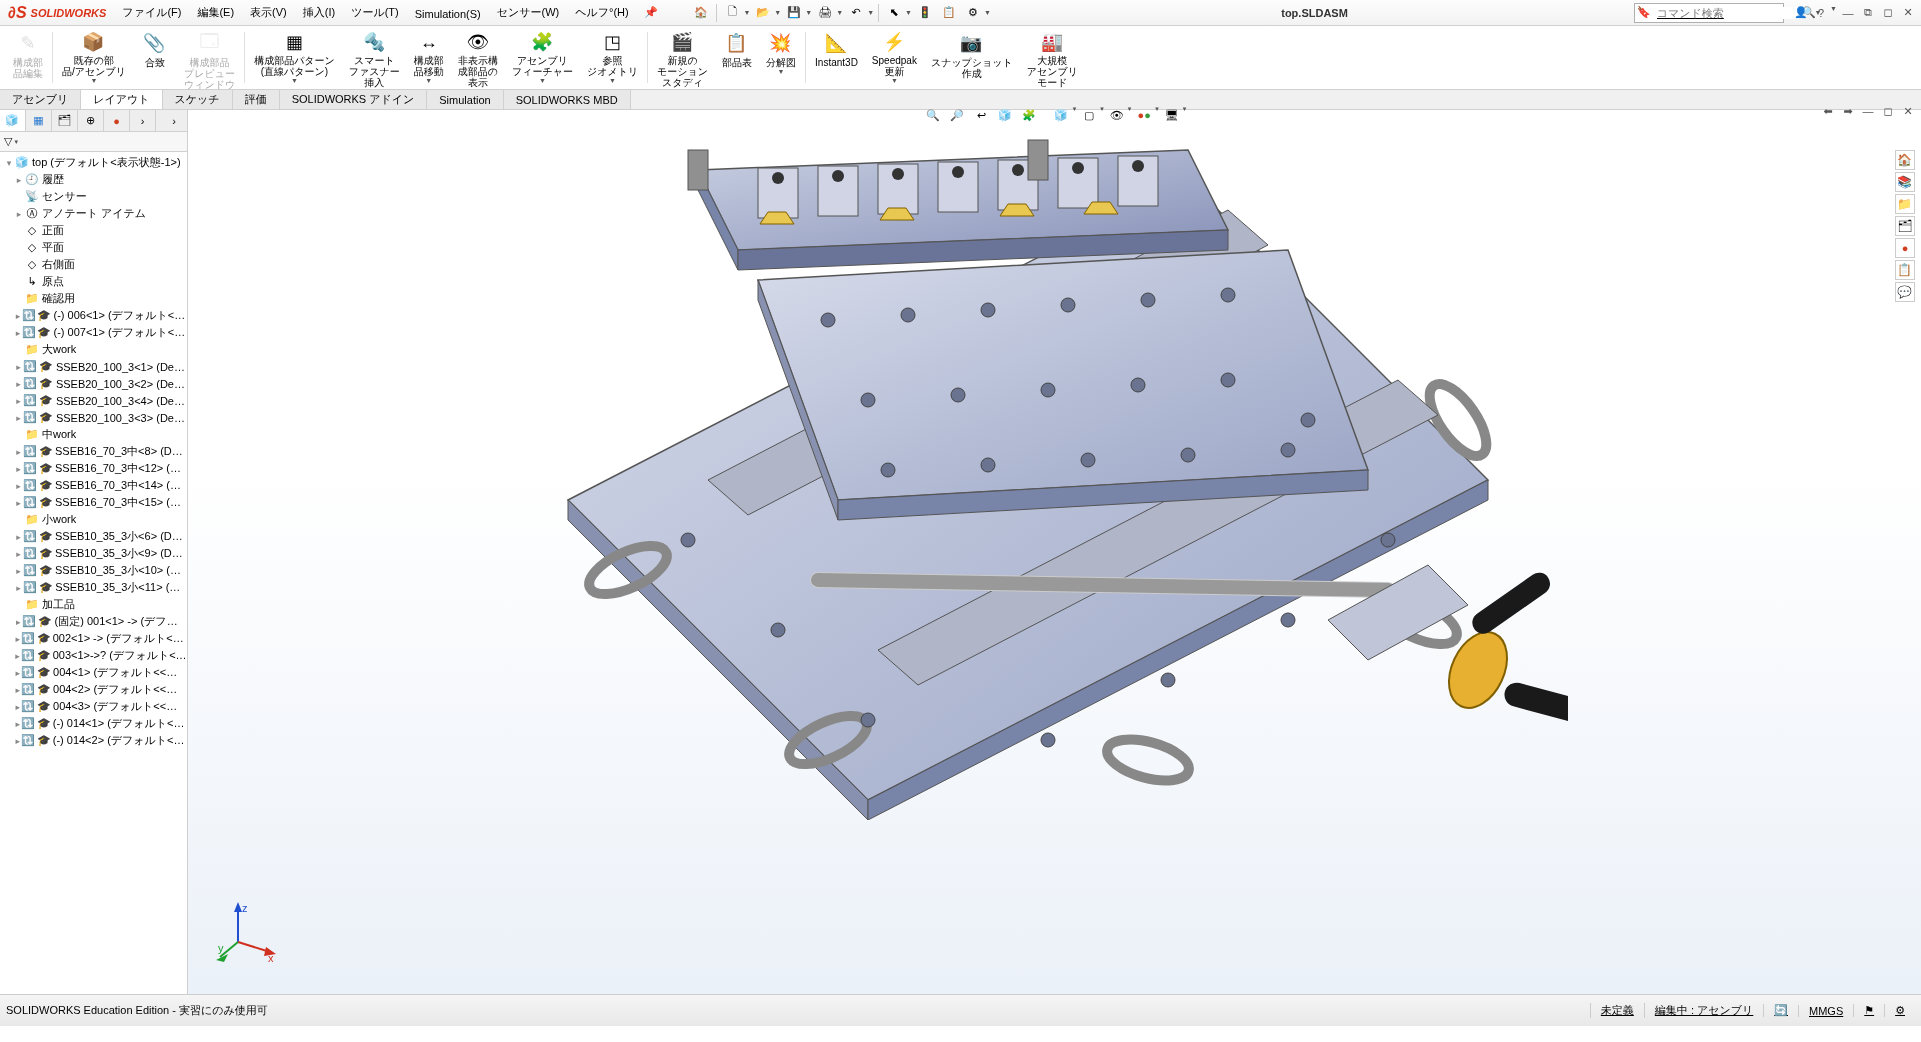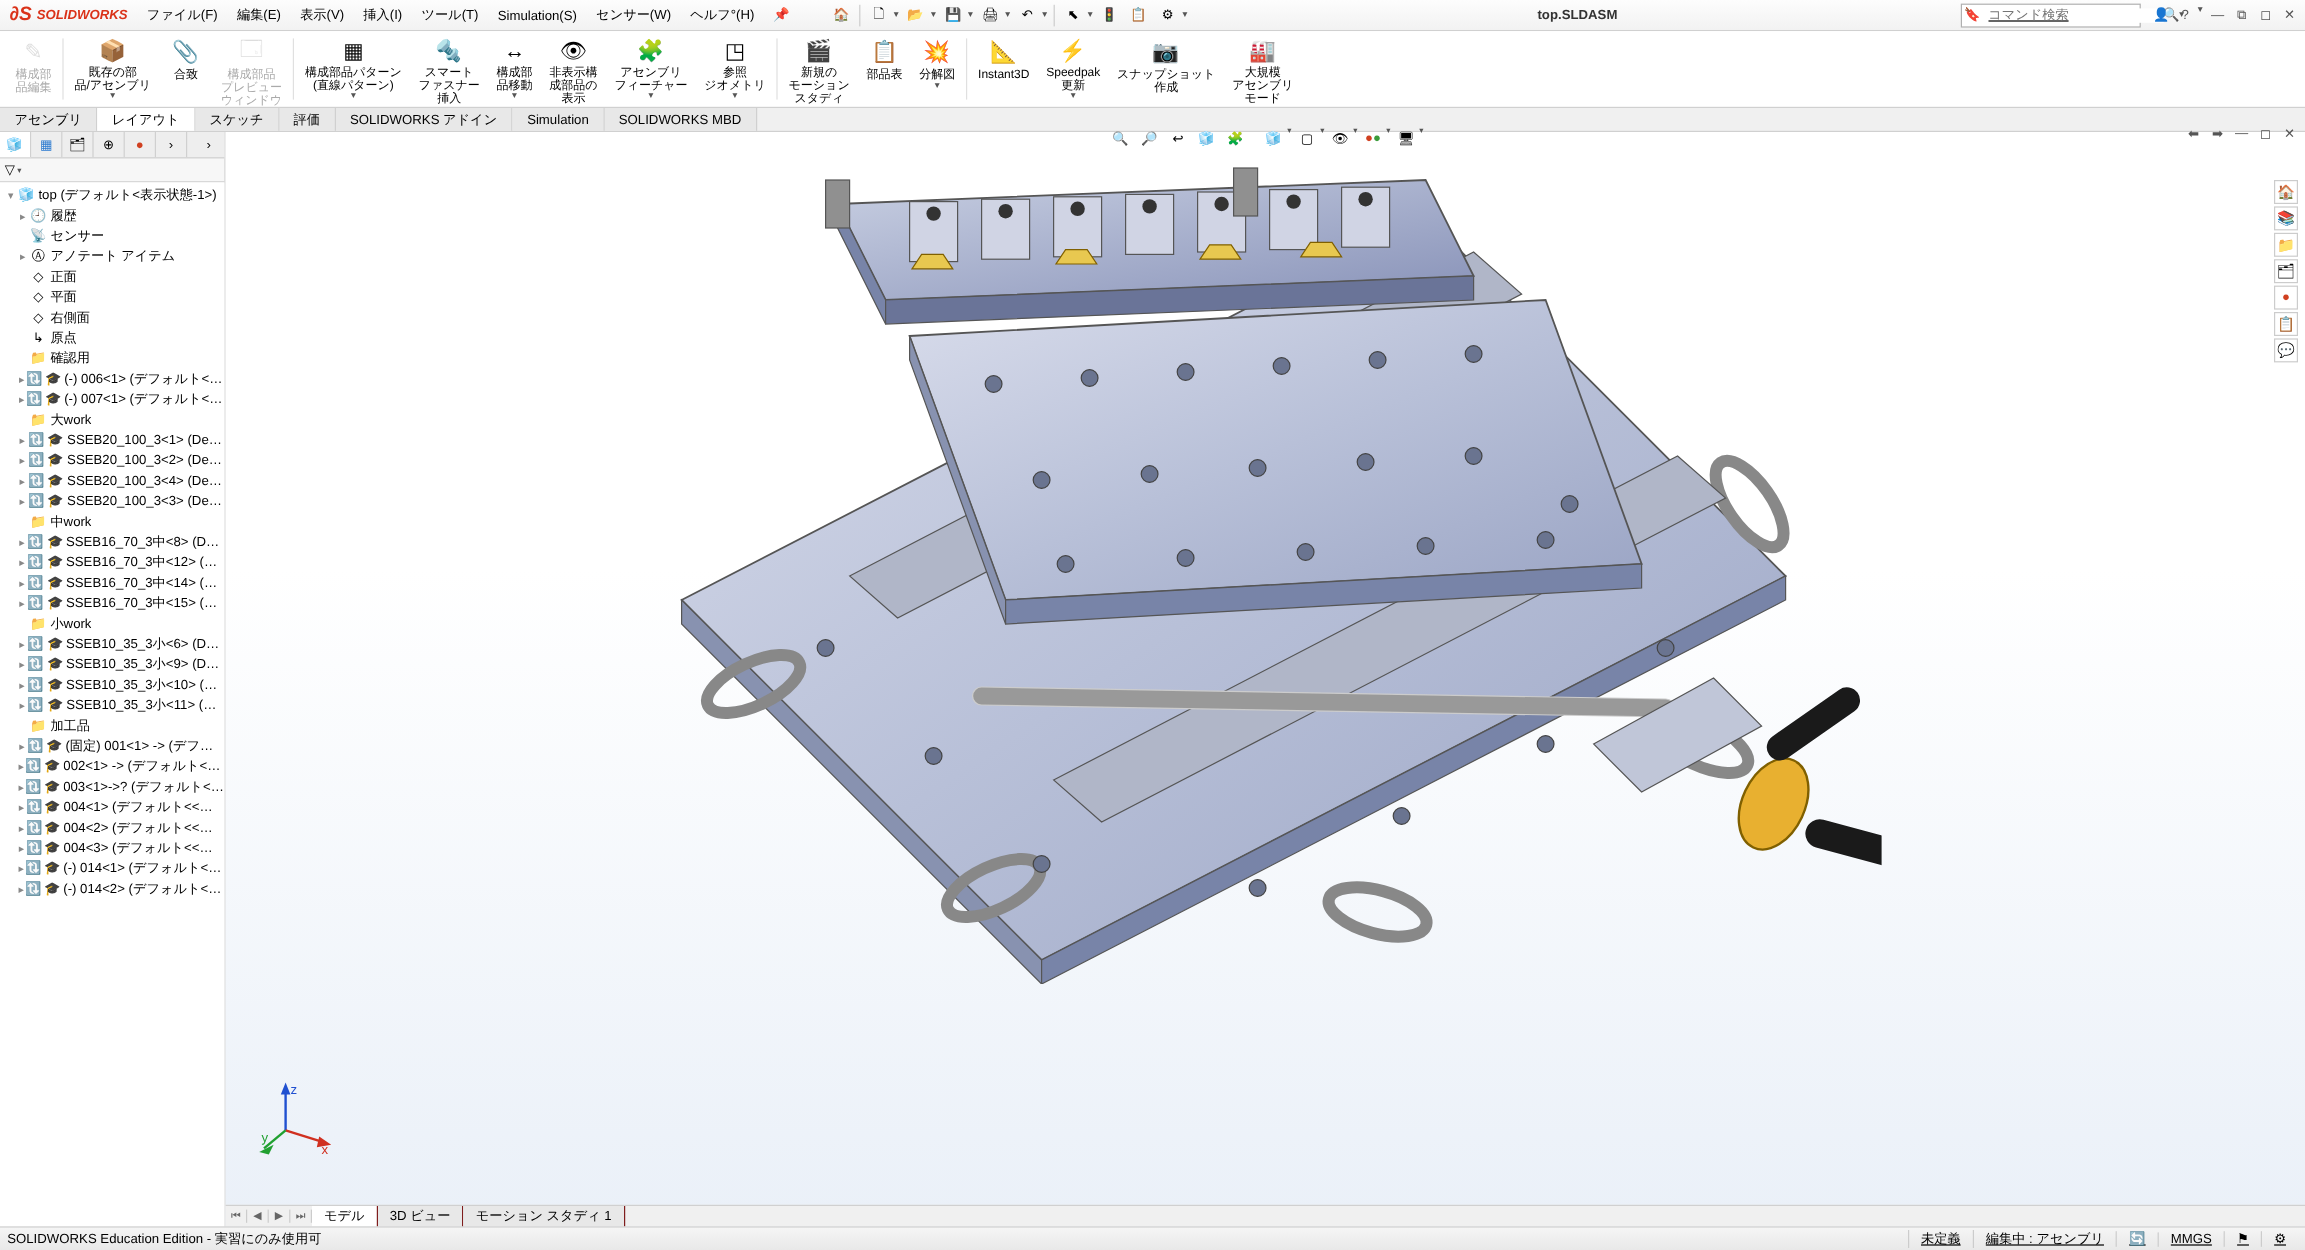--- a/index.html
+++ b/index.html
@@ -69,21 +69,21 @@
 .model { position: absolute; left: 280px; top: 10px; width: 1100px; height: 700px; }
 
 
 .bottom-tabs { position: absolute; bottom: 0; left: 0; right: 0; height: 18px; background: #f0f0f0; border-top: 1px solid #d0d0d0; display: flex; align-items: center; }
 .bt-nav { display: flex; }
 .bt-nav-btn { width: 18px; text-align: center; border-right: 1px solid #ccc; font-size: 9px; color: #666; }
 .bt-tab { padding: 0 10px; border-right: 1px solid #7f1d1d; background: #e8e8e8; height: 100%; display: flex; align-items: center; }
 .bt-tab.active { background: #fff; }
 
 
-.statusbar { position: absolute; bottom: 0; left: 0; right: 0; height: 20px; background: linear-gradient(#f5f5f5,#e8e8e8); border-top: 1px solid #ccc; display: flex; align-items: center; padding: 0 6px; font-size: 11px; }
+.statusbar { position: absolute; bottom: 16px; left: 0; right: 0; height: 32px; background: linear-gradient(#f5f5f5,#e8e8e8); border-top: 1px solid #ccc; display: flex; align-items: center; padding: 0 6px; font-size: 11px; }
 .status-left { flex: 1; }
 .status-seg { padding: 0 10px; border-left: 1px solid #ccc; text-decoration: underline; }
 
 
 .ic-yellow { color: #e8a400; }
 .ic-blue { color: #2d7bd0; }
 .ic-folder { color: #e8c050; }
 .ic-green { color: #3a9b3a; }
 .ic-red { color: #d04020; }
 </style>

